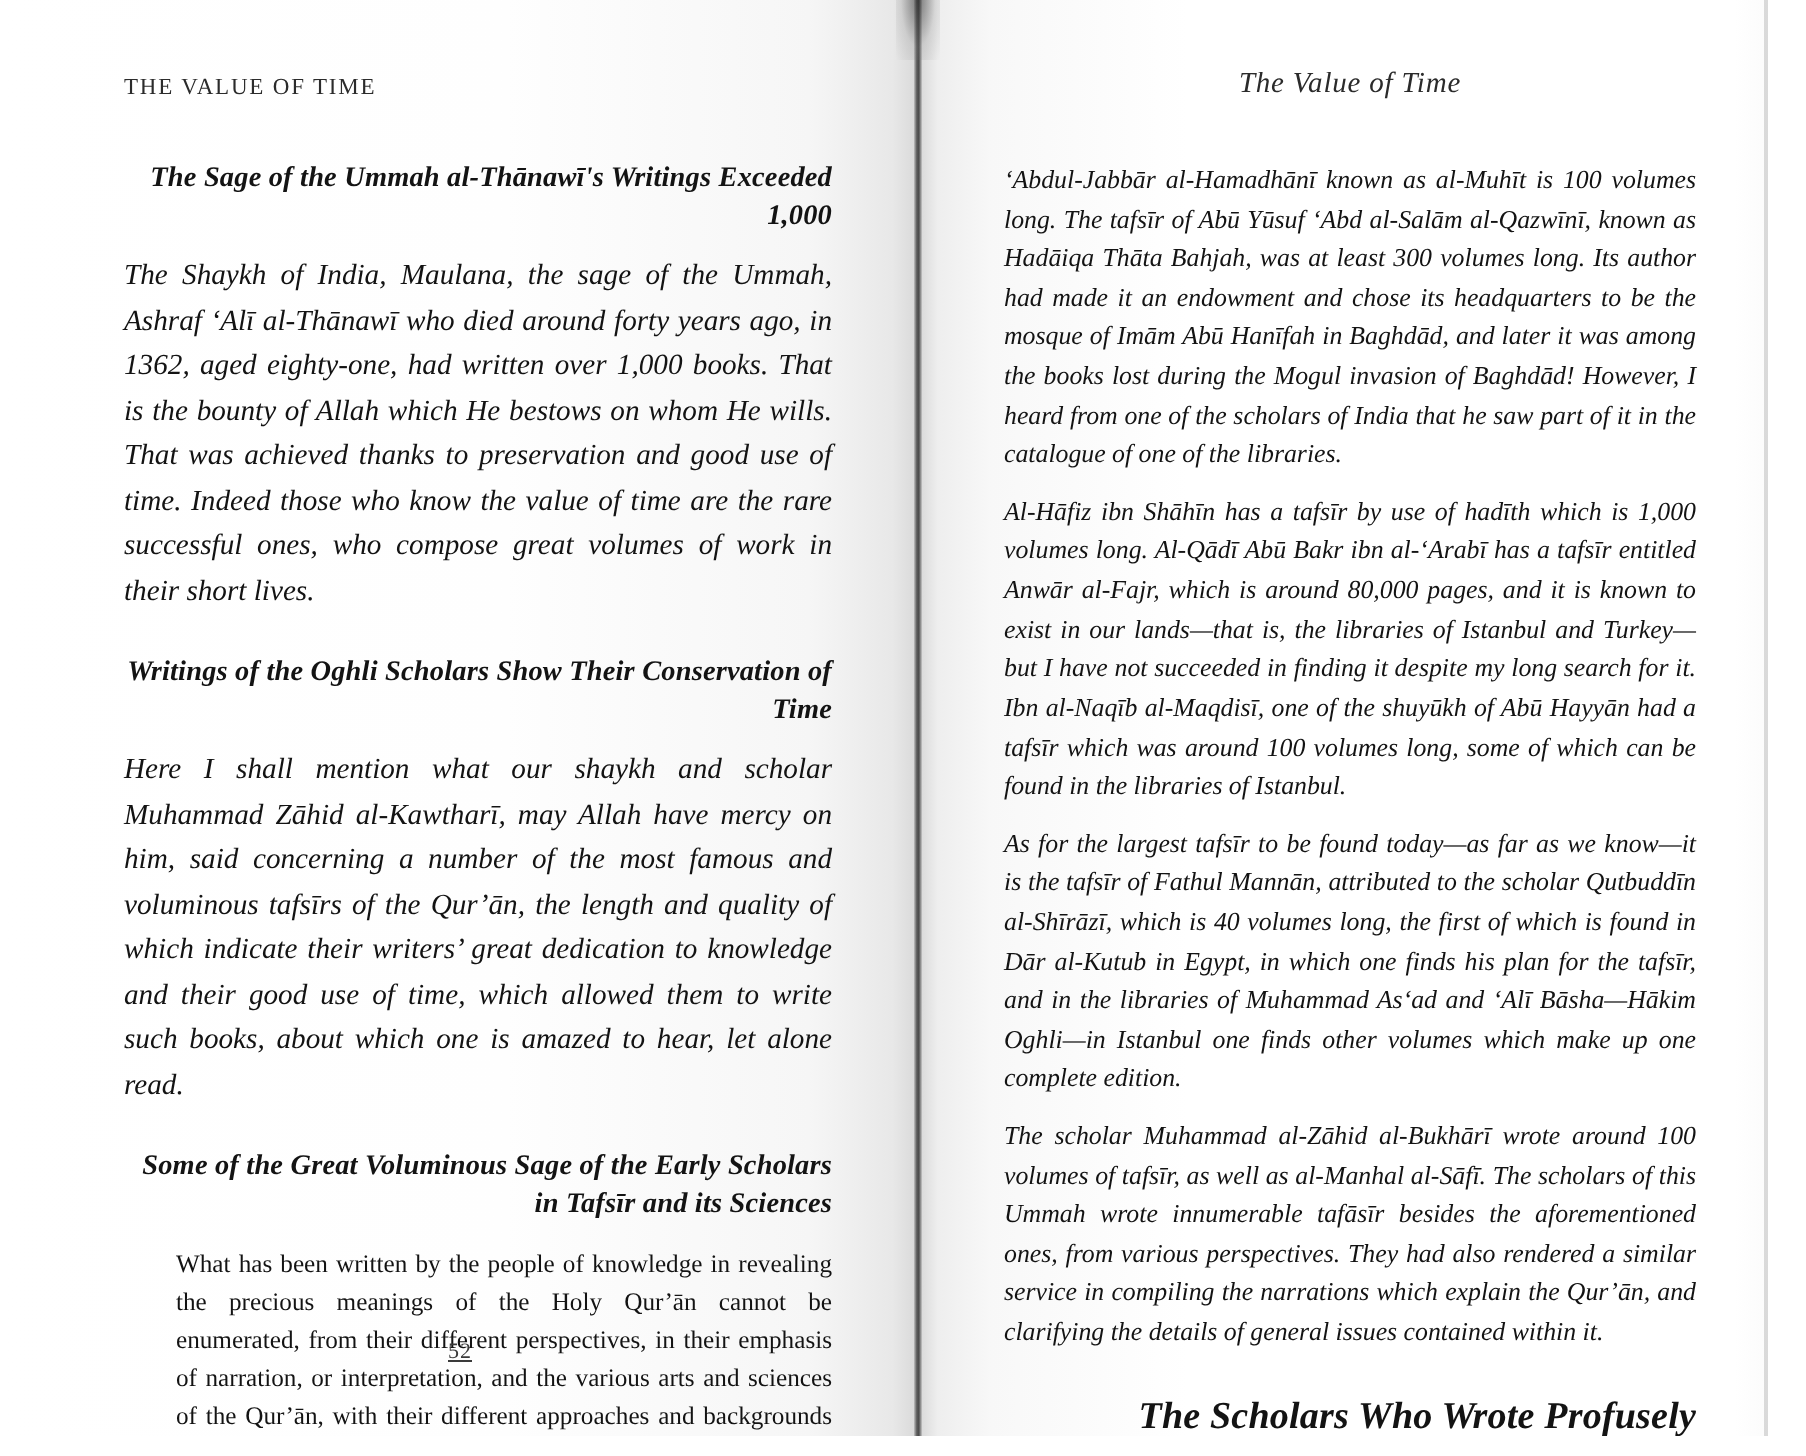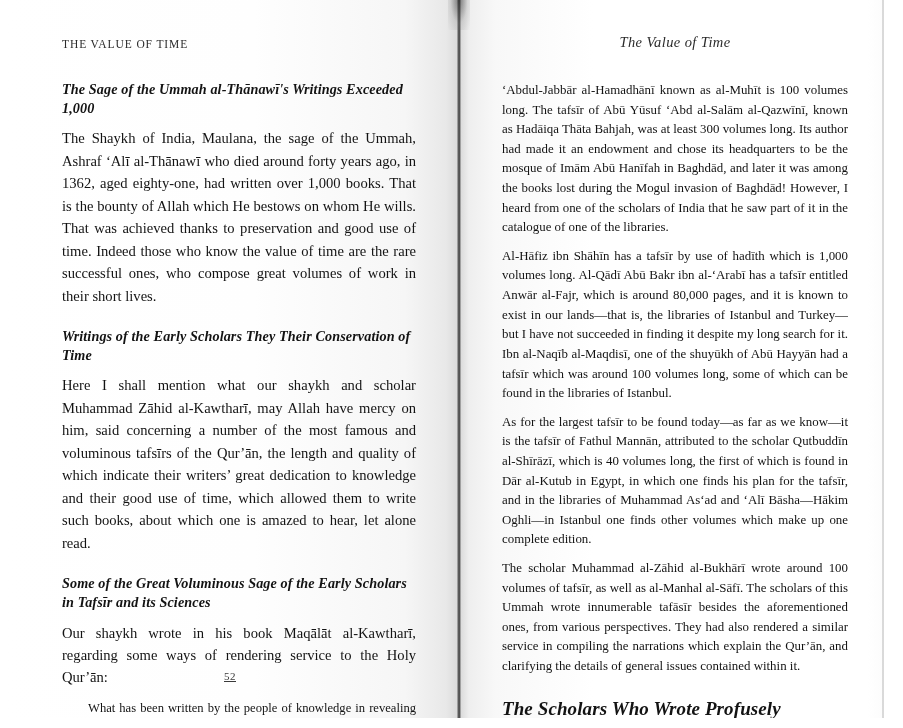--- a/index.html
+++ b/index.html
@@ -143,37 +143,38 @@
     text-align: justify;
     color: #131313;
   }
 
   h2.subhead {
     font-size: 14.2px;
     font-style: italic;
     font-weight: bold;
     margin: 0 0 9px 0;
     line-height: 1.35;
-    text-align: left;
+    text-align: right;
     letter-spacing: 0.1px;
   }
   .body-col-right h2.subhead {
     font-size: 19px;
     margin: 0 0 8px 0;
   }
   h2.subhead.spaced {
     margin-top: 20px;
   }
   .body-col-right h2.subhead.spaced {
     margin-top: 19px;
   }
 
   p.para {
     margin: 0 0 9px 0;
     text-indent: 0;
+    font-style: italic;
   }
   p.para.tight {
     margin-bottom: 4px;
   }
 
   blockquote.quote {
     margin: 10px 0 8px 26px;
     font-size: 12.6px;
     line-height: 1.52;
     text-align: justify;
@@ -216,25 +217,24 @@
 
   <div class="page page-left">
 
     <div class="running-head running-head-left">THE VALUE OF TIME</div>
 
     <div class="body-col-left">
 
       <h2 class="subhead">The Sage of the Ummah al-Thānawī's Writings Exceeded 1,000</h2>
       <p class="para">The Shaykh of India, Maulana, the sage of the Ummah, Ashraf ‘Alī al-Thānawī who died around forty years ago, in 1362, aged eighty-one, had written over 1,000 books. That is the bounty of Allah which He bestows on whom He wills. That was achieved thanks to preservation and good use of time. Indeed those who know the value of time are the rare successful ones, who compose great volumes of work in their short lives.</p>
 
-      <h2 class="subhead spaced">Writings of the Early Scholars They Their Conservation of Time</h2>
+      <h2 class="subhead spaced">Writings of the Oghli Scholars Show Their Conservation of Time</h2>
       <p class="para">Here I shall mention what our shaykh and scholar Muhammad Zāhid al-Kawtharī, may Allah have mercy on him, said concerning a number of the most famous and voluminous tafsīrs of the Qur’ān, the length and quality of which indicate their writers’ great dedication to knowledge and their good use of time, which allowed them to write such books, about which one is amazed to hear, let alone read.</p>
 
       <h2 class="subhead spaced">Some of the Great Voluminous Sage of the Early Scholars in Tafsīr and its Sciences</h2>
-      <p class="para tight">Our shaykh wrote in his book Maqālāt al-Kawtharī, regarding some ways of rendering service to the Holy Qur’ān:</p>
 
       <blockquote class="quote">
         <p>What has been written by the people of knowledge in revealing the precious meanings of the Holy Qur’ān cannot be enumerated, from their different perspectives, in their emphasis of narration, or interpretation, and the various arts and sciences of the Qur’ān, with their different approaches and backgrounds in emphasising a particular aspect of the marvels of the Holy Qur’ān.</p>
 
       </blockquote>
 
     </div>
 
     <div class="folio folio-left">52</div>
   </div>

